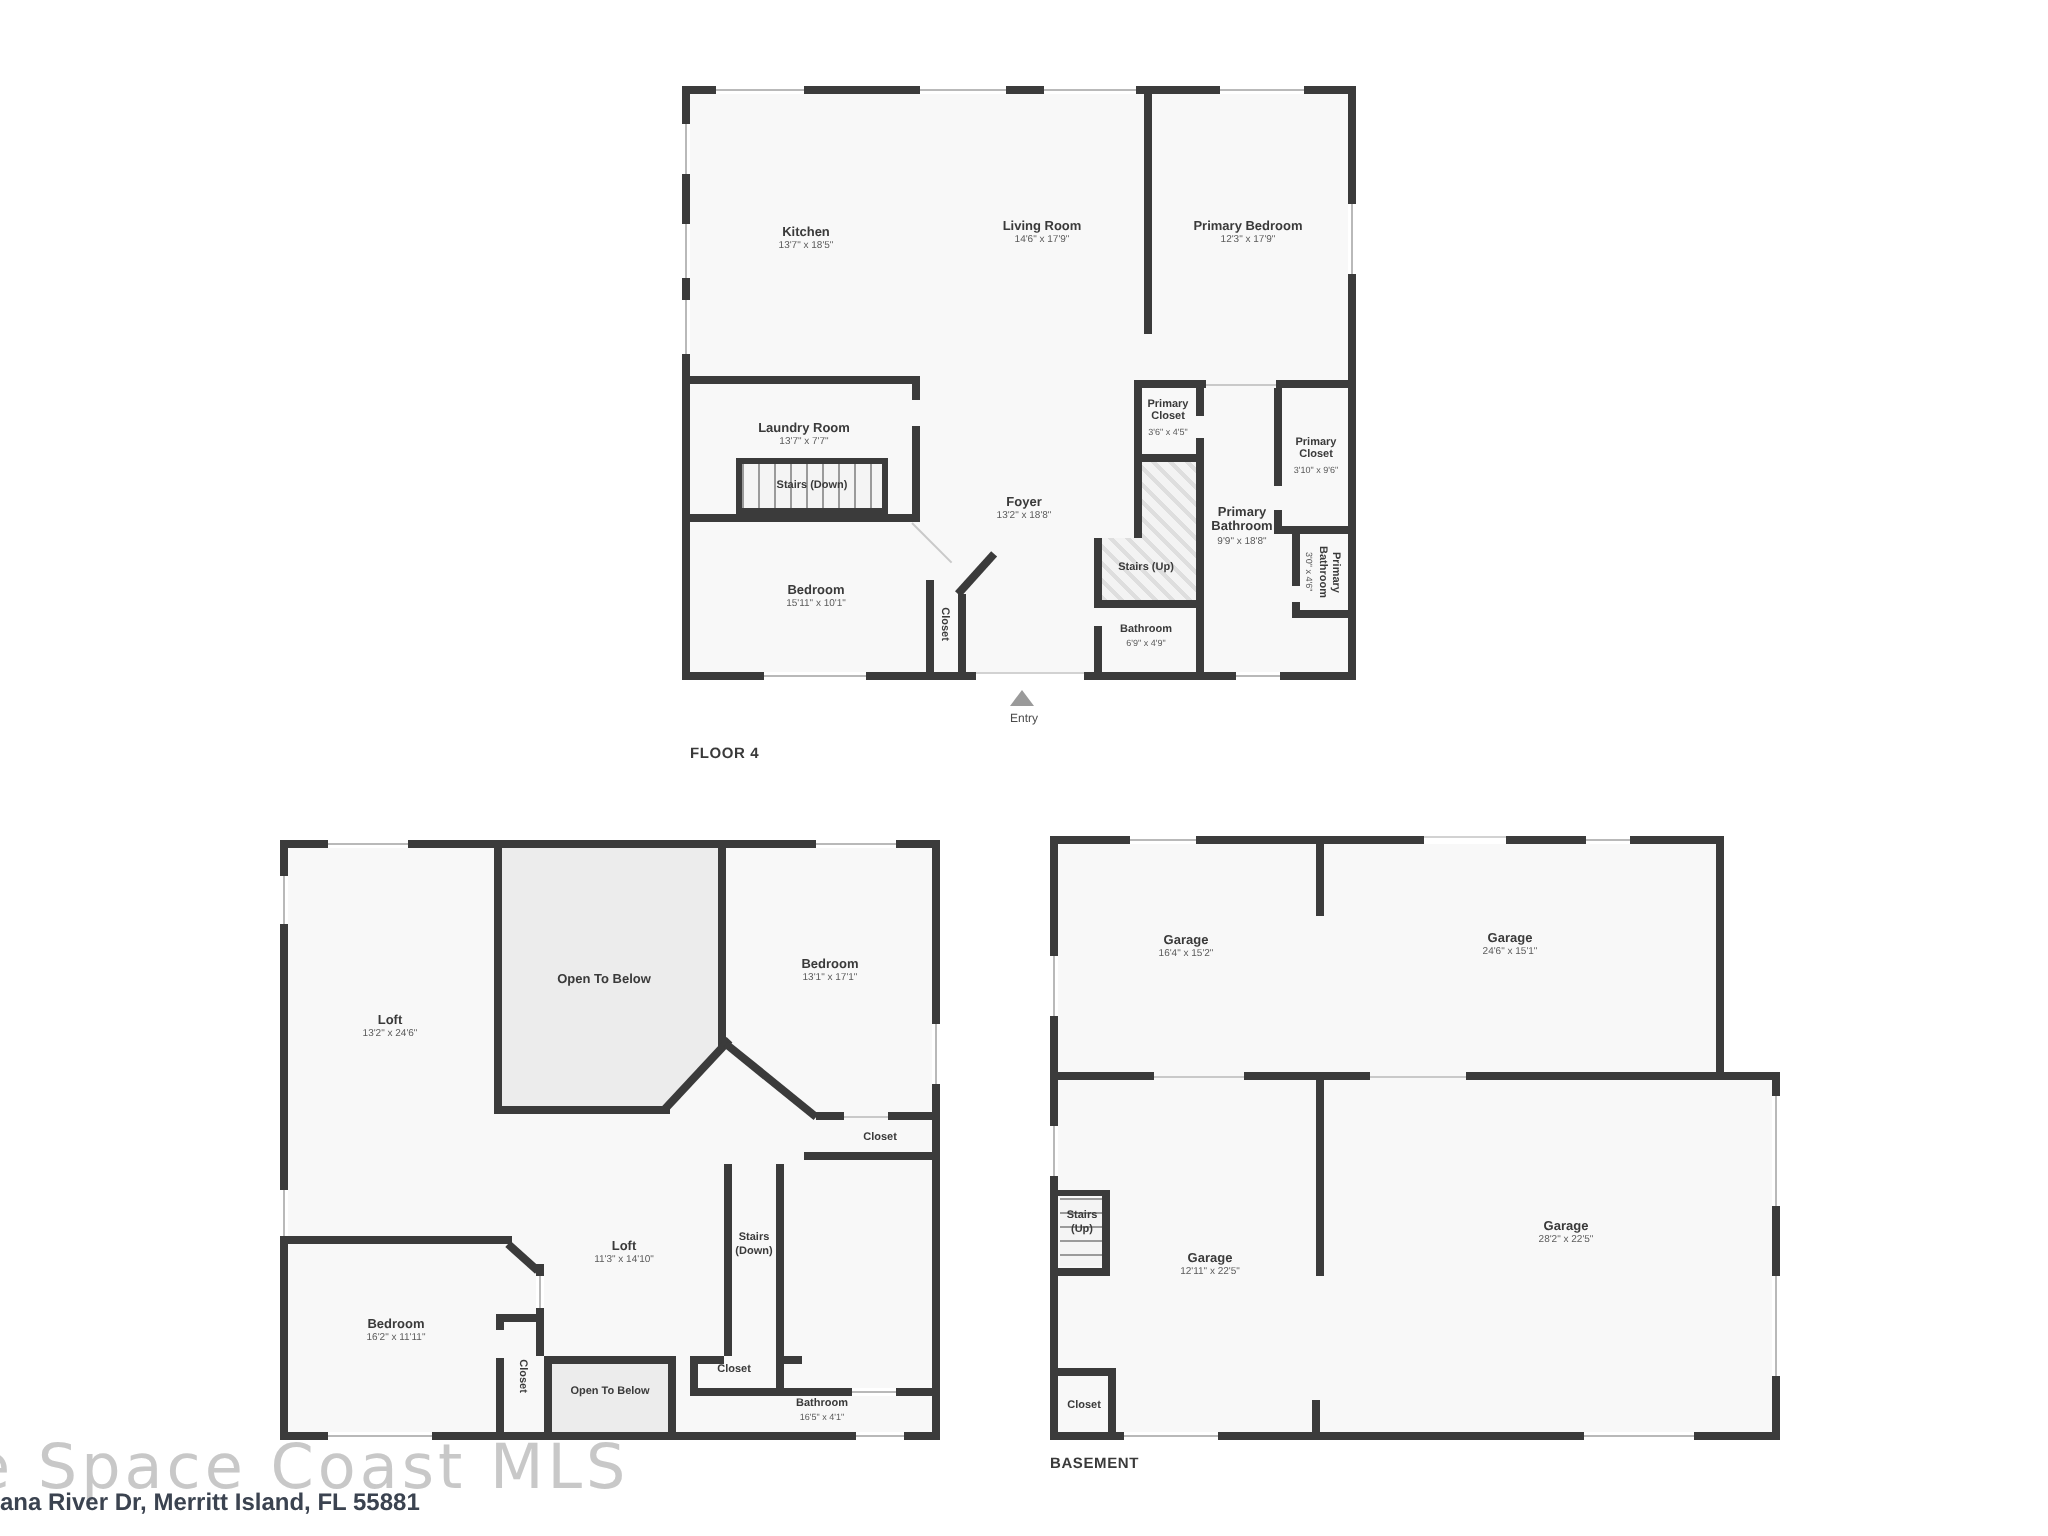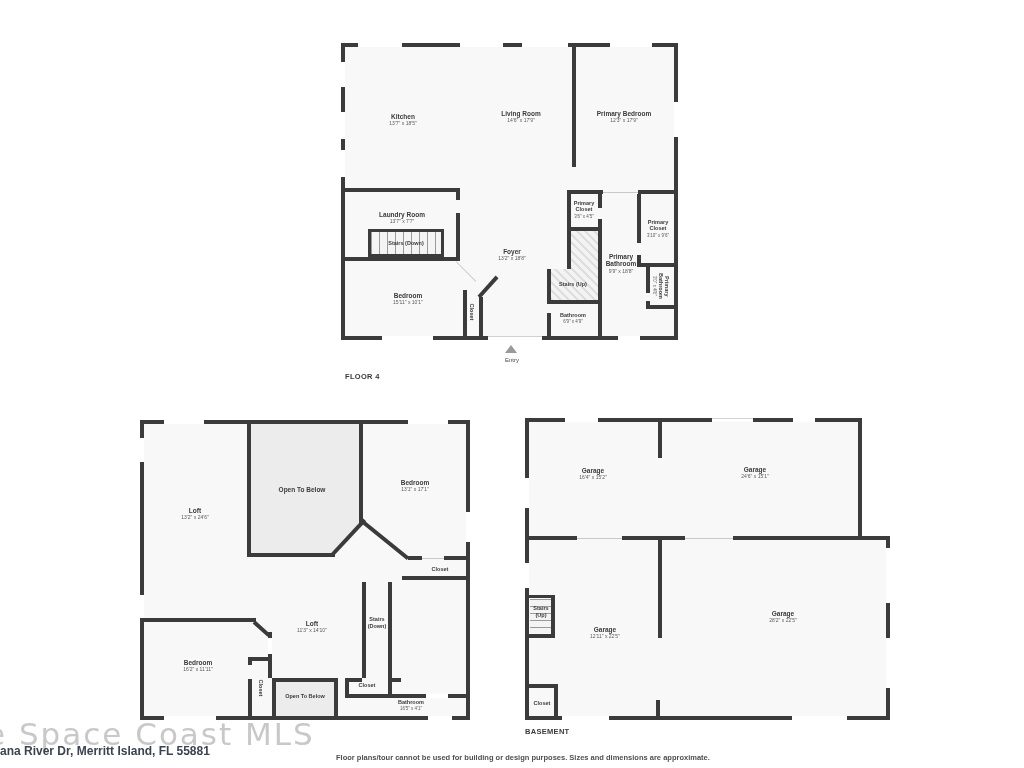--- a/index.html
+++ b/index.html
@@ -281,14 +281,13 @@
       <span class="rd">28'2" x 22'5"</span>
     </div>
     <div class="lbl sm" style="left:17px;top:285px;">
       <span class="rn">Closet</span>
     </div>
   </div>
   <div class="floor-title" style="left:525px;top:727px;">BASEMENT</div>
 
   <div class="watermark" style="left:-14px;top:716px;">e Space Coast MLS</div>
   <div class="address" style="left:0;top:744px;">ana River Dr, Merritt Island, FL 55881</div>
-  <div class="disclaimer" style="left:336px;top:753px;">Floor plans/tour cannot be used for building or design purposes. Sizes and dimensions are approximate.</div>
 </div>
 
 </body></html>

